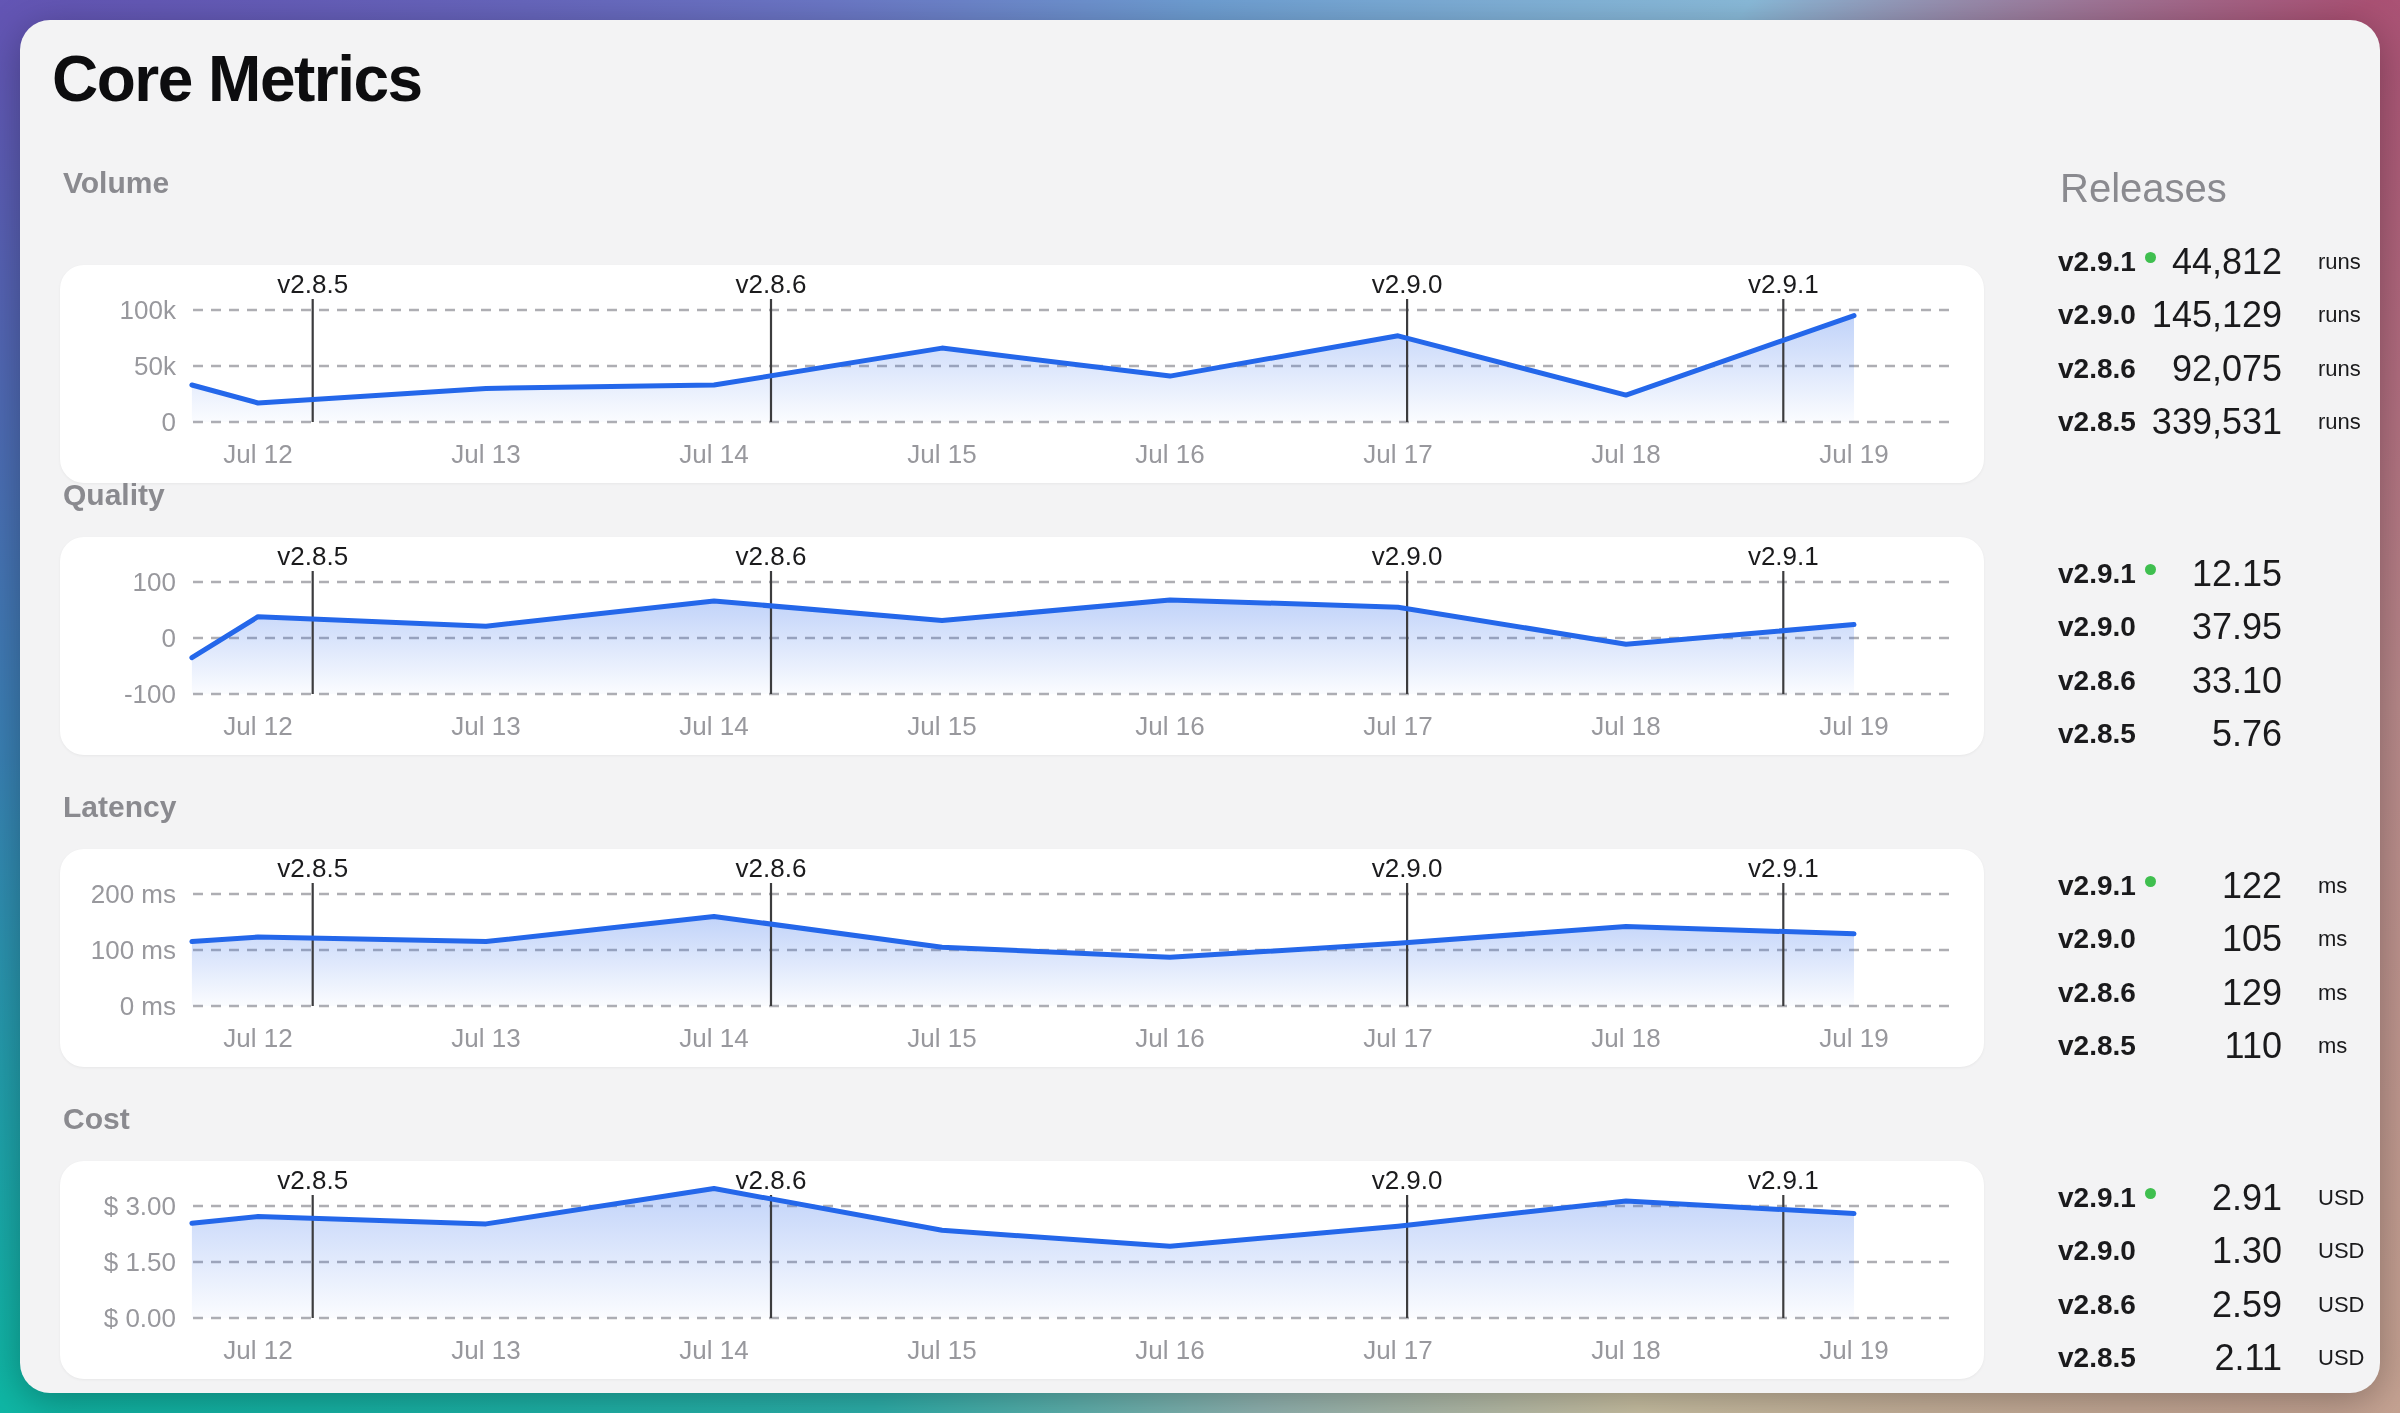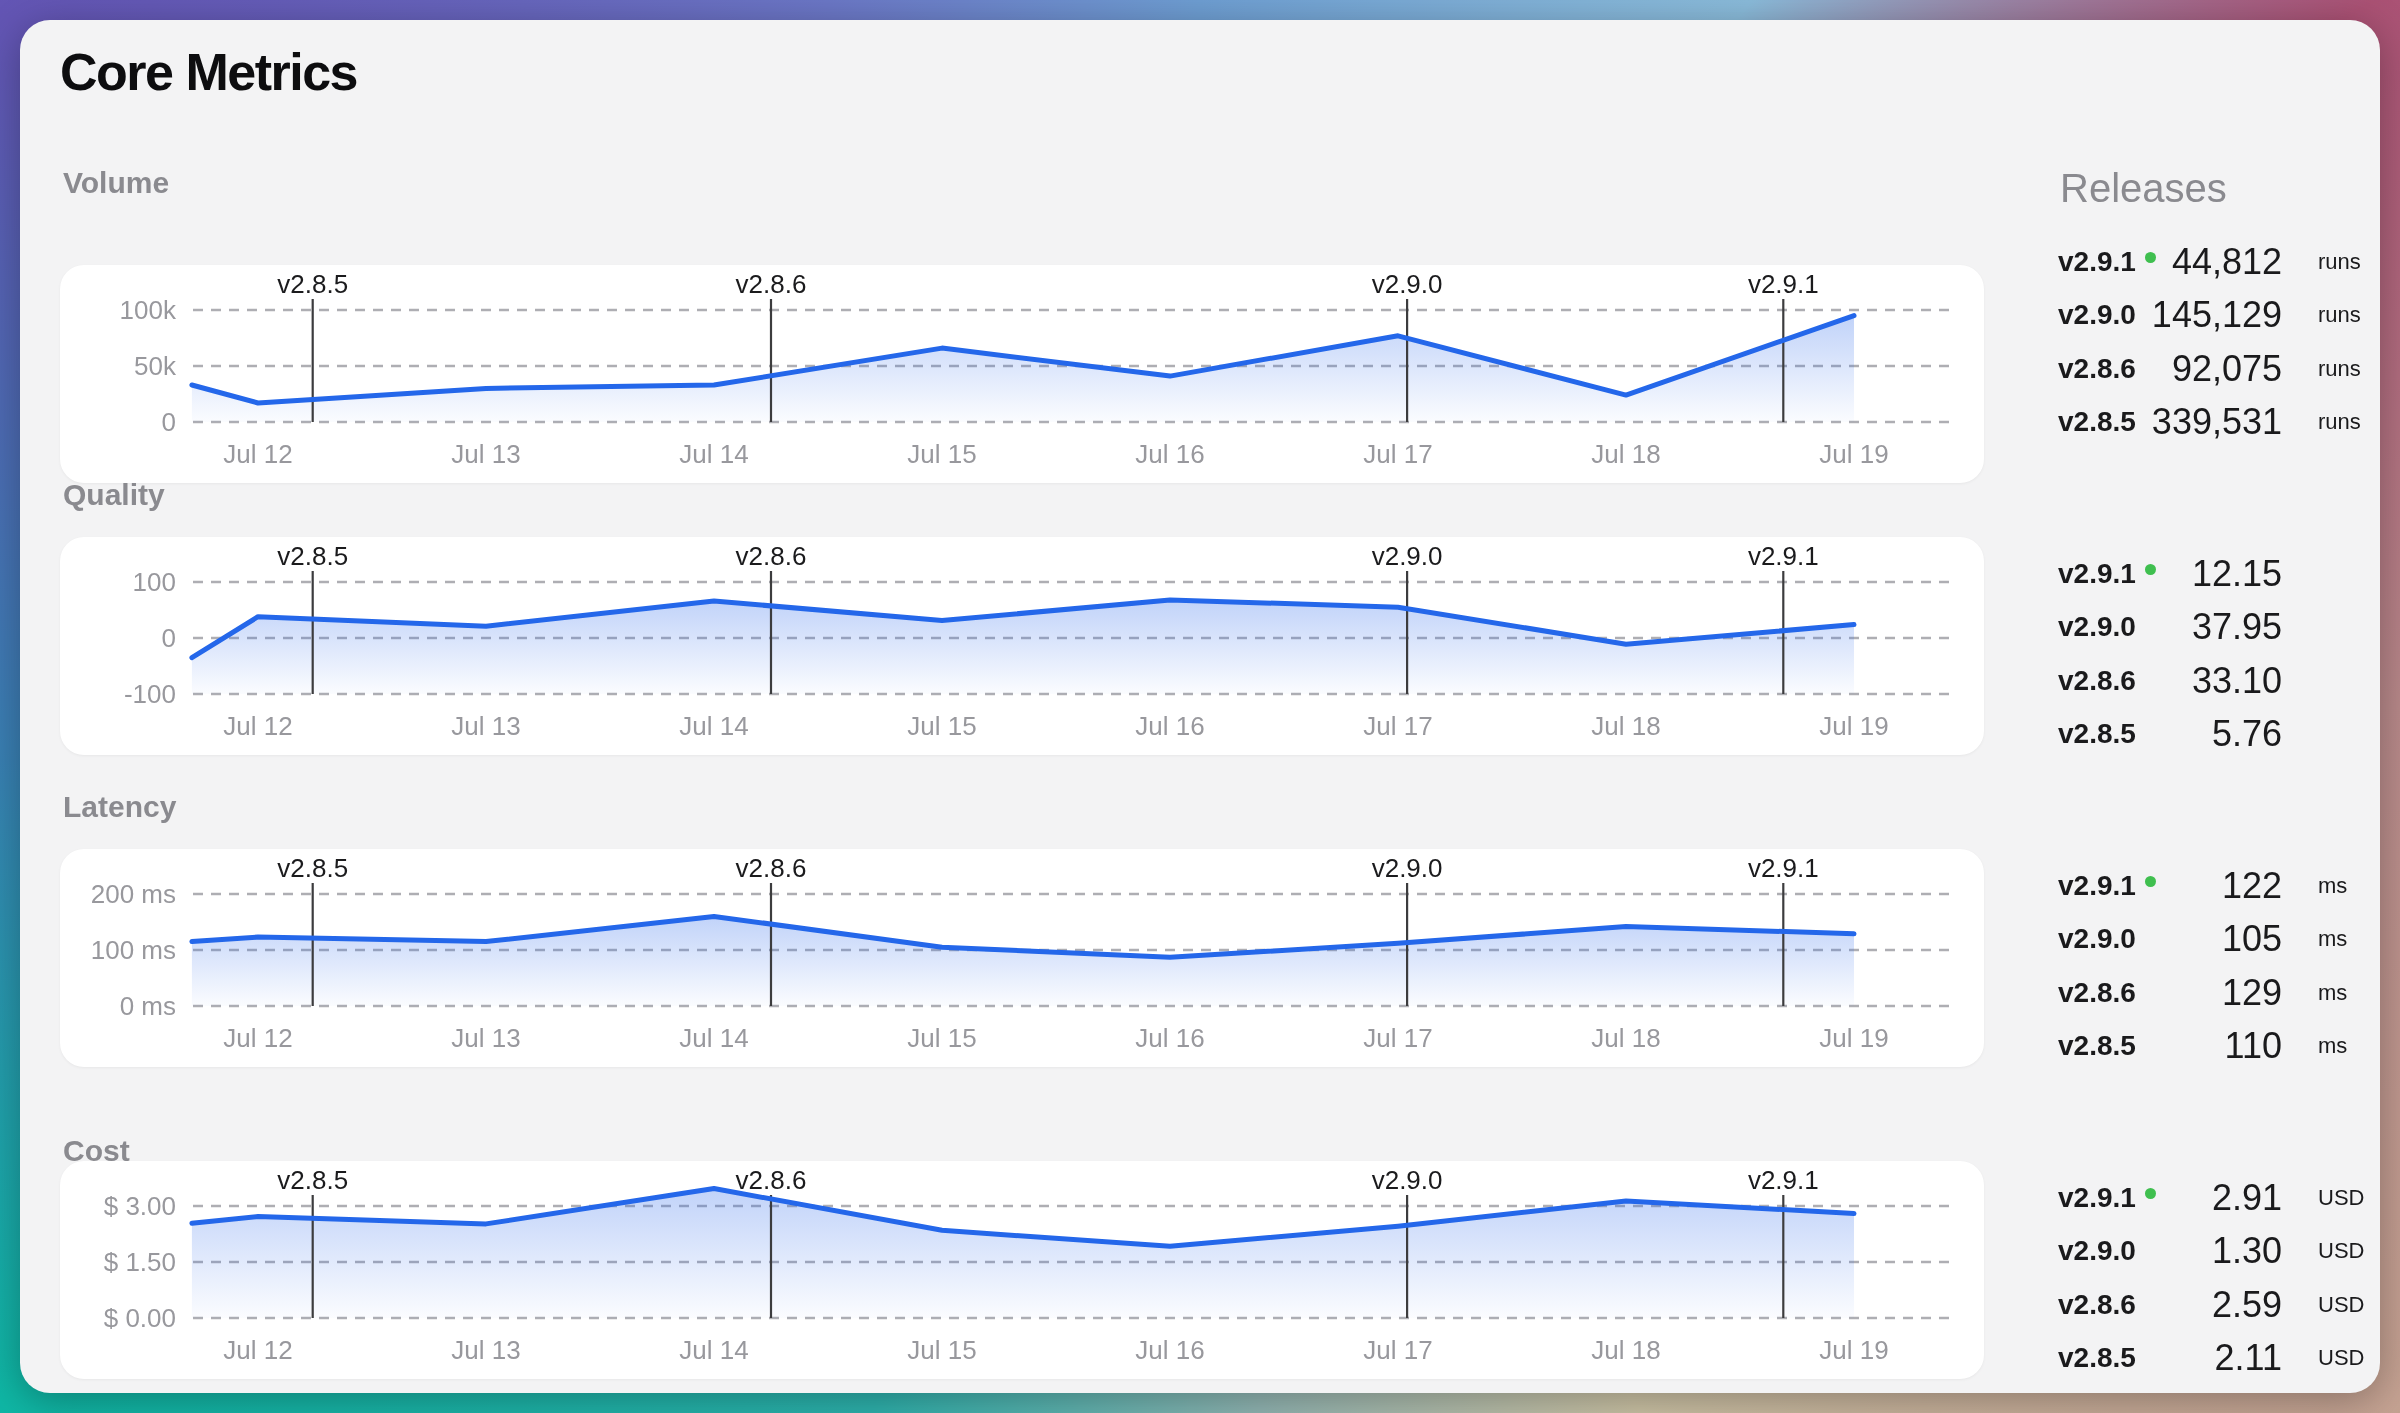--- a/index.html
+++ b/index.html
@@ -11,22 +11,22 @@
     font-family:"Liberation Sans",sans-serif;
   }
   .surface{
     position:absolute;
     left:20px;top:20px;right:20px;bottom:20px;
     background:var(--surface,#f3f3f4);
     border-radius:30px;
     box-shadow:0 8px 40px rgba(0,0,0,.30);
   }
   .page-title{
-    position:absolute;left:40px;top:22px;
-    font-size:52px;font-weight:700;letter-spacing:-1.5px;
+    position:absolute;left:32px;top:22px;
+    font-size:64px;font-weight:700;letter-spacing:-1.5px;
     color:var(--title,#0d0d0f);
     margin:0;
   }
   .section-label{
     position:absolute;left:43px;
     font-size:30px;font-weight:700;
     color:var(--seclabel,#8a8a8f);
   }
   .chart-card{
     position:absolute;left:40px;
@@ -262,21 +262,21 @@
             <span class="rel-unit">ms</span>
           </div>
           <div class="rel-row">
             <span class="rel-left">
               <span class="rel-ver">v2.8.5</span>
             </span>
             <span class="rel-num">110</span>
             <span class="rel-unit">ms</span>
           </div>
         </div>
-        <div class="section-label" style="top: 1082px; margin-top: 32px;">Cost</div>
+        <div class="section-label" style="top: 1082px;">Cost</div>
         <div class="chart-card" style="top: 1141px;">
           <svg width="1924" height="218" viewBox="0 0 1924 218">
             <defs>
               <linearGradient id="areagrad3" x1="0" y1="0" x2="0" y2="1">
                 <stop offset="0" stop-color="#2f6beb" stop-opacity="0.30"></stop>
                 <stop offset="1" stop-color="#2f6beb" stop-opacity="0.02"></stop>
               </linearGradient>
             </defs>
             <line x1="133" y1="45.0" x2="1890" y2="45.0" stroke="#aeaeb3" stroke-width="2.4" stroke-dasharray="10 8"></line>
             <text x="116" y="54.0" text-anchor="end" font-size="26" fill="#98989d">$ 3.00</text>

